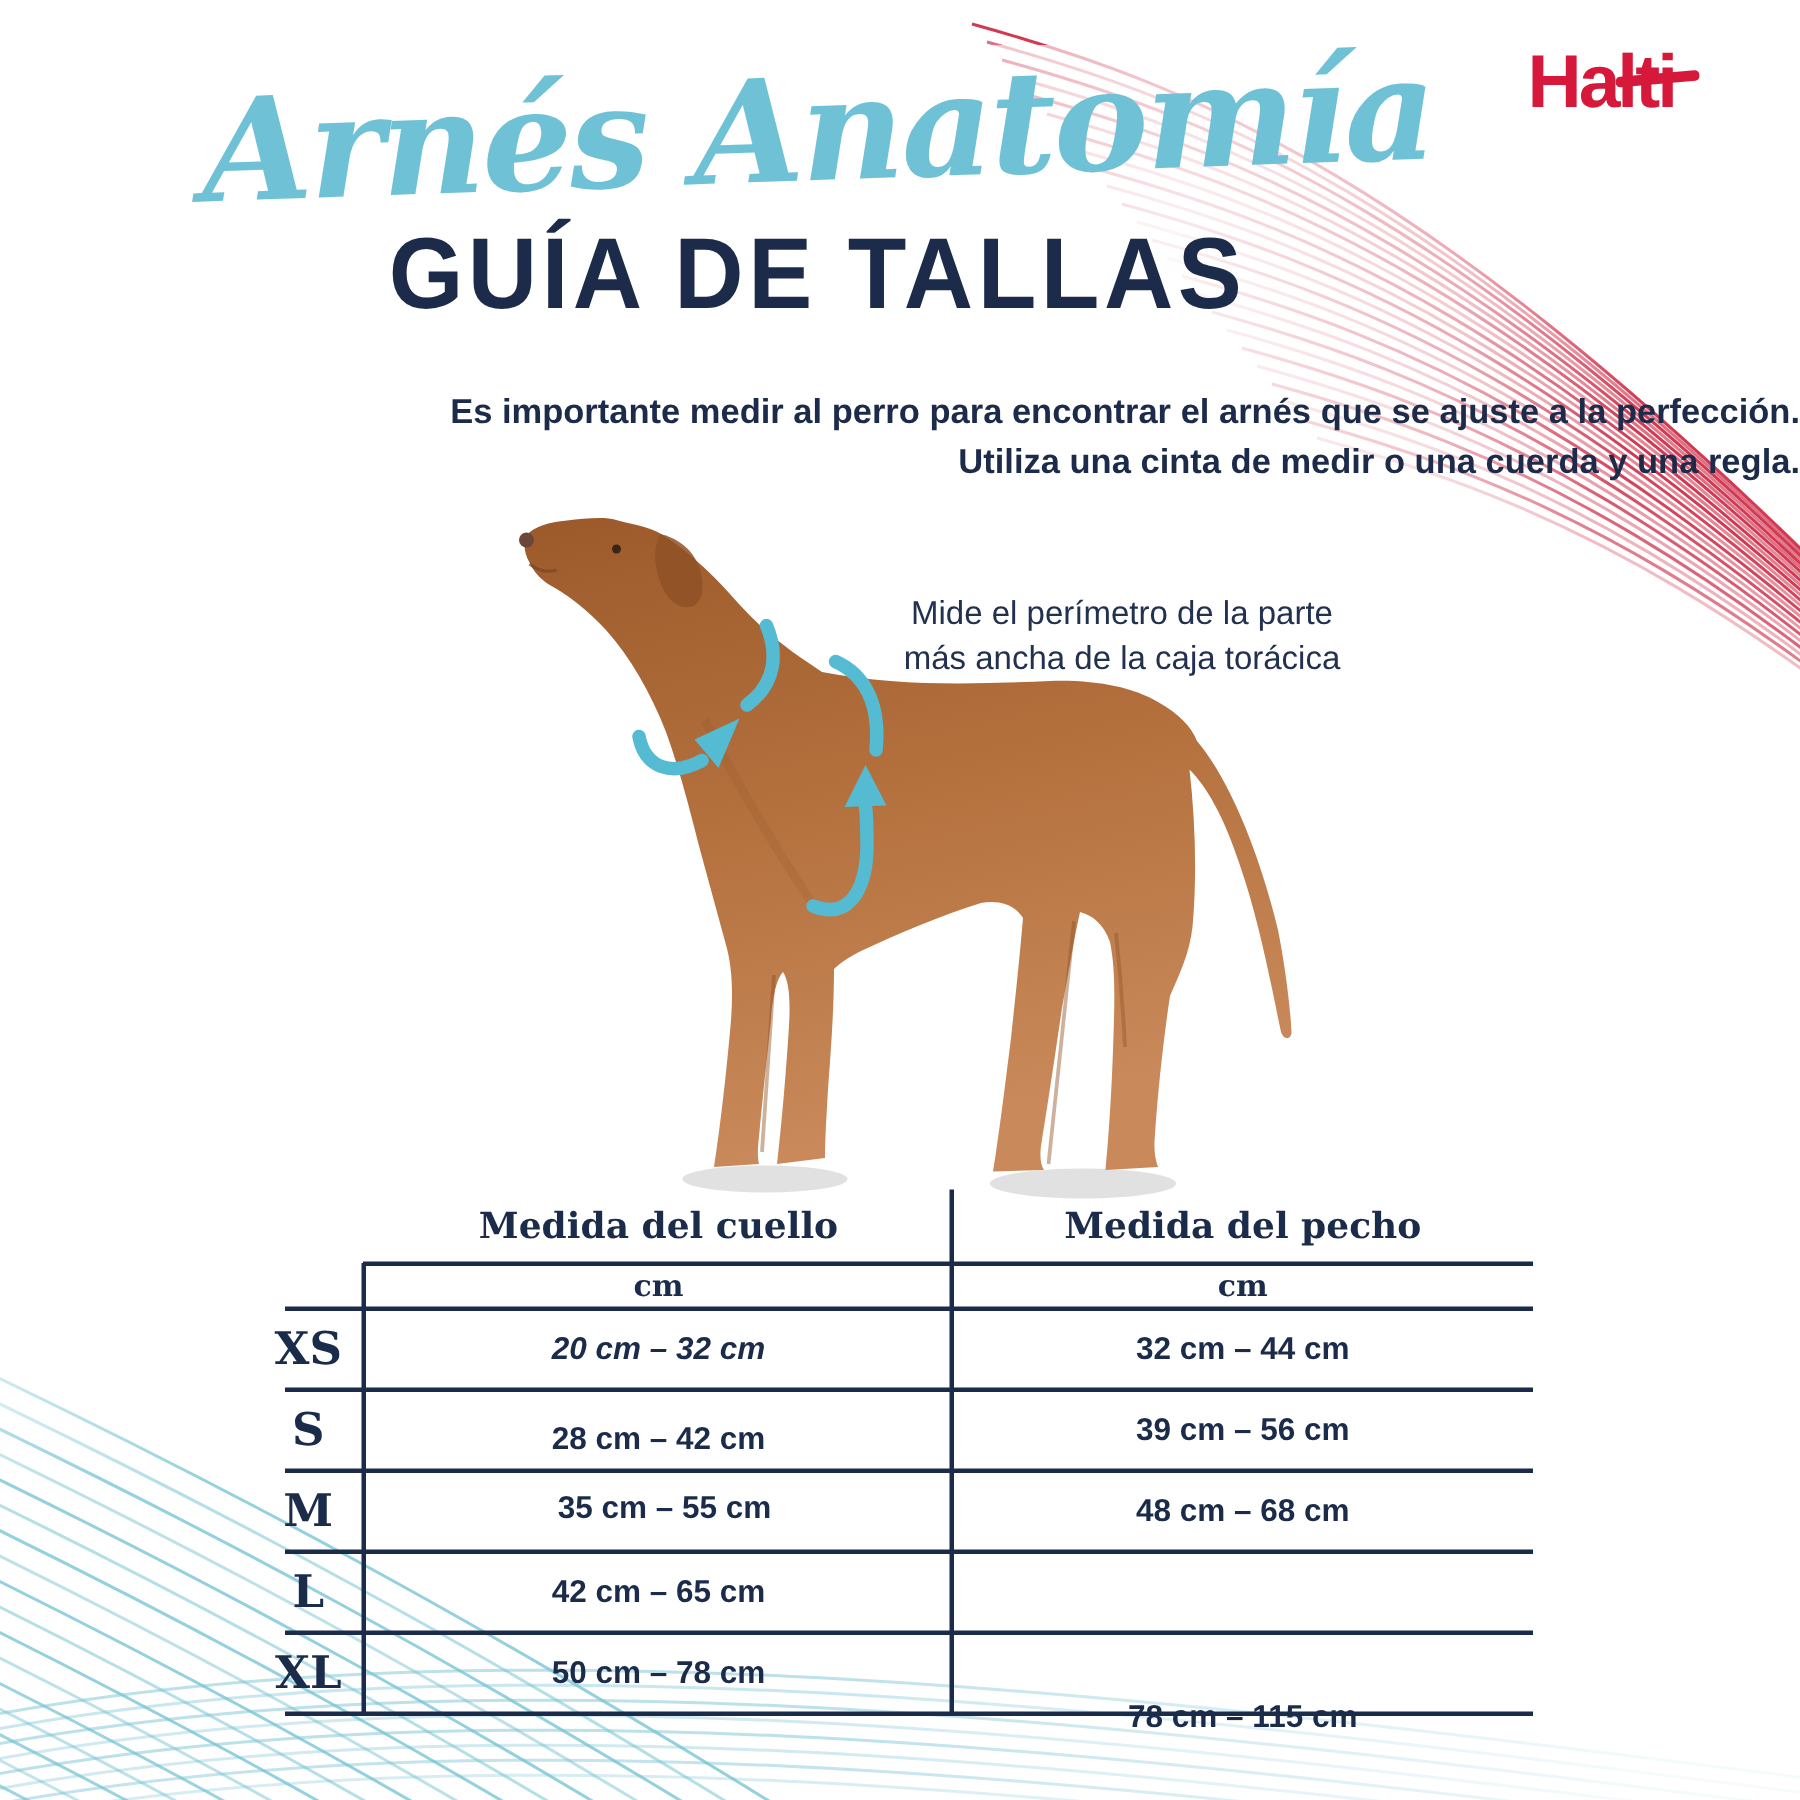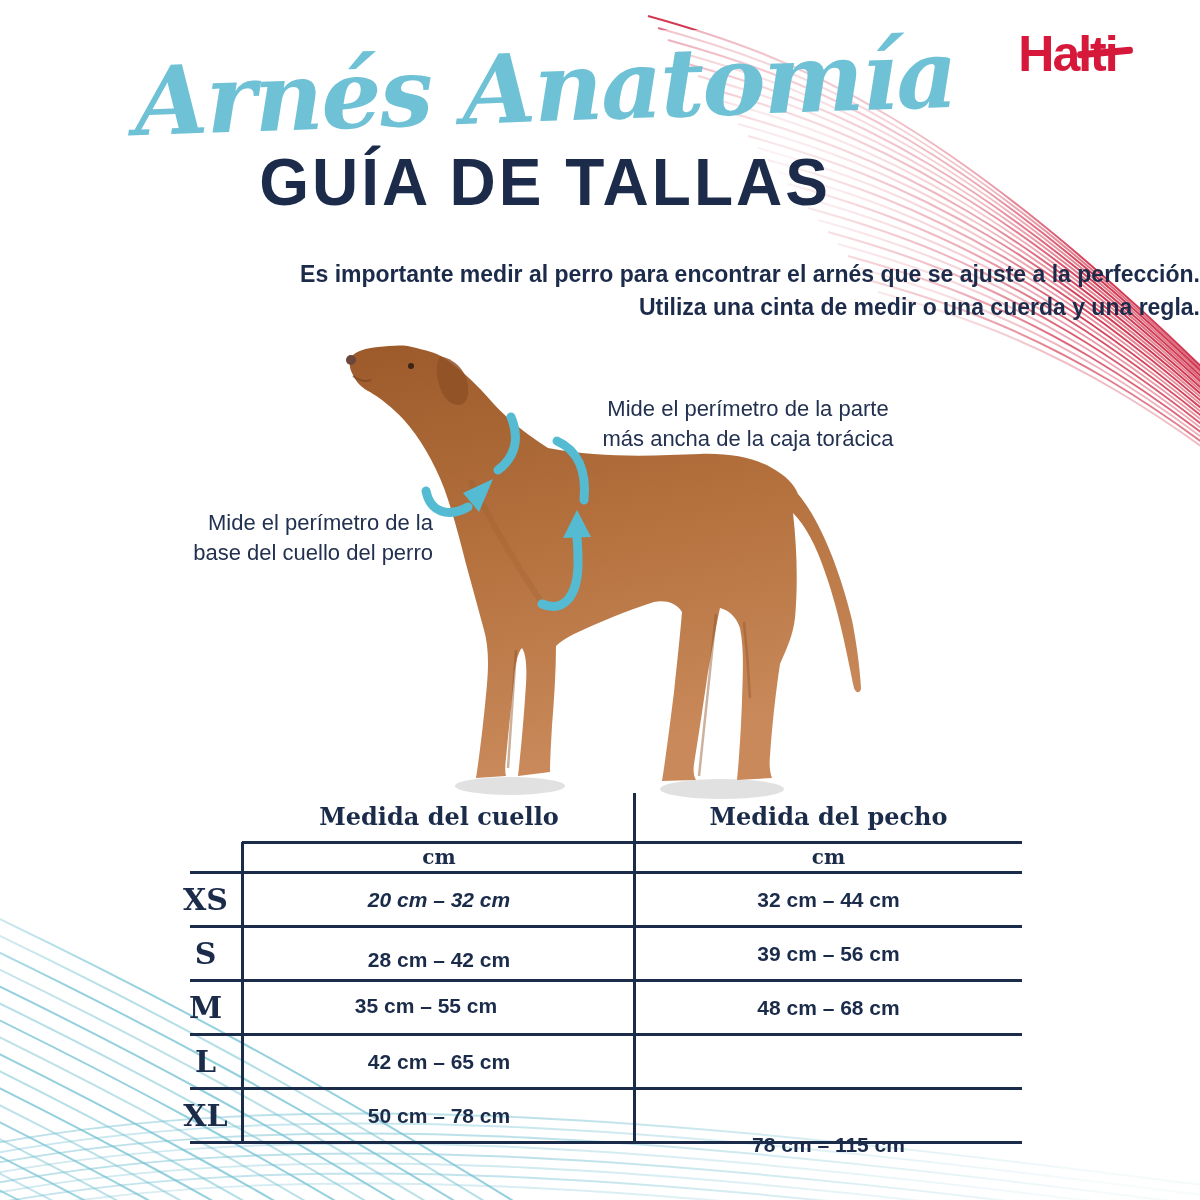--- a/index.html
+++ b/index.html
@@ -178,24 +178,20 @@
     <g stroke="#54bbd2" stroke-width="9" fill="none" stroke-linecap="round">
       <path d="M 557,441 C 577,450 587,470 584,500"></path>
       <path d="M 542,604 C 564,613 577,596 578,566 C 578,556 578,546 577,538"></path>
       <polygon points="577,510 563,538 591,537" fill="#54bbd2" stroke="none"></polygon>
     </g>
   </svg>
   <div class="abs note note-chest">
     <div>Mide el perímetro de la parte</div>
     <div>más ancha de la caja torácica</div>
   </div>
-  <div class="abs note note-neck">
-    <div>Mide el perímetro de la</div>
-    <div>base del cuello del perro</div>
-  </div>
 
   <div class="abs size-table">
 
     <div class="tl" style="left:463px;top:3px;width:3px;height:351px;"></div>
     <div class="tl" style="left:71px;top:52px;width:3px;height:302px;"></div>
     <div class="tl" style="left:72px;right:0;top:51px;height:3px;"></div>
     <div class="tl" style="left:20px;right:0;top:81px;height:3px;"></div>
     <div class="tl" style="left:20px;right:0;top:135px;height:3px;"></div>
     <div class="tl" style="left:20px;right:0;top:189px;height:3px;"></div>
     <div class="tl" style="left:20px;right:0;top:243px;height:3px;"></div>
@@ -209,21 +205,21 @@
 
     <div class="cell size-label" style="left:0;width:71px;top:84px;height:51px;">XS</div>
     <div class="cell val" style="left:73px;width:392px;top:84px;height:51px;font-style:italic;">20 cm – 32 cm</div>
     <div class="cell val" style="left:465px;width:387px;top:84px;height:51px;">32 cm – 44 cm</div>
 
     <div class="cell size-label" style="left:0;width:71px;top:138px;height:51px;">S</div>
     <div class="cell val" style="left:73px;width:392px;top:138px;height:63px;">28 cm – 42 cm</div>
     <div class="cell val" style="left:465px;width:387px;top:138px;height:51px;">39 cm – 56 cm</div>
 
     <div class="cell size-label" style="left:0;width:71px;top:192px;height:51px;">M</div>
-    <div class="cell val" style="left:60px;width:392px;top:192px;height:48px;">35 cm – 55 cm</div>
+    <div class="cell val" style="left:77px;width:392px;top:192px;height:48px;">35 cm – 55 cm</div>
     <div class="cell val" style="left:465px;width:387px;top:192px;height:51px;">48 cm – 68 cm</div>
 
     <div class="cell size-label" style="left:0;width:71px;top:246px;height:51px;">L</div>
     <div class="cell val" style="left:73px;width:392px;top:246px;height:51px;">42 cm – 65 cm</div>
 
     <div class="cell size-label" style="left:0;width:71px;top:300px;height:51px;">XL</div>
     <div class="cell val" style="left:73px;width:392px;top:300px;height:51px;">50 cm – 78 cm</div>
     <div class="cell val" style="left:465px;width:387px;top:300px;height:39px;margin-top:35px;">78 cm – 115 cm</div>
   </div>
 

